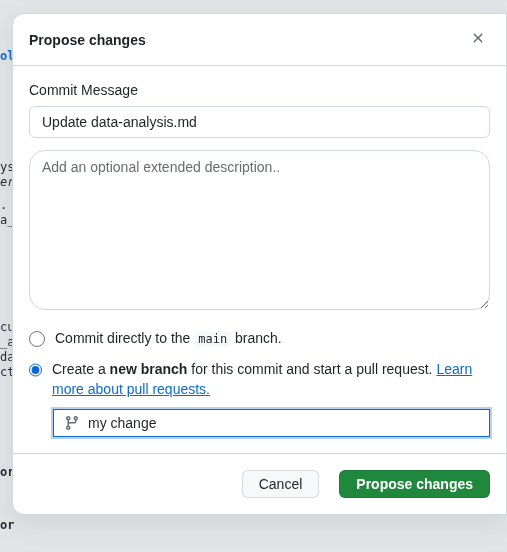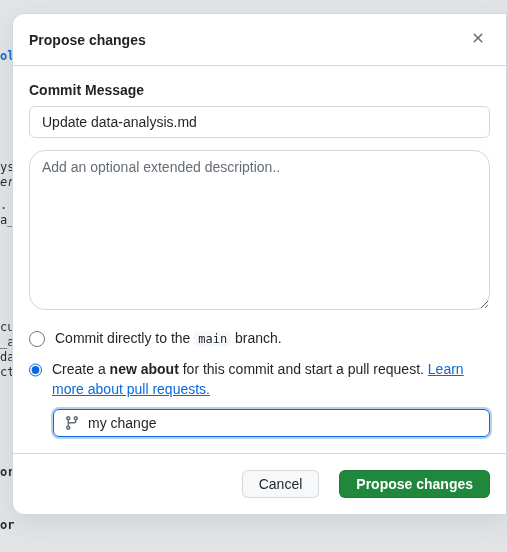--- a/index.html
+++ b/index.html
@@ -53,21 +53,21 @@
       padding: 4px;
       color: #656d76;
       font-size: 16px;
       line-height: 1;
     }
     .modal-body {
       padding: 16px;
     }
     .field-label {
       font-size: 14px;
-      font-weight: 700;
+      font-weight: 400;
       color: #1f2328;
       margin-bottom: 8px;
       display: block;
     }
     .text-input {
       width: 100%;
       padding: 5px 12px;
       font-size: 14px;
       line-height: 20px;
       border: 1px solid #d0d7de;
@@ -111,21 +111,21 @@
       background: #f6f8fa;
       padding: 1px 4px;
       border-radius: 4px;
     }
     .link { color: #0969da; text-decoration: underline; cursor: pointer; }
     .branch-input-wrap {
       display: flex;
       align-items: center;
       gap: 8px;
       border: 1px solid #0969da;
-      border-radius: 6px;
+      border-radius: 0;
       padding: 5px 10px;
       margin: 10px 0 0 24px;
       box-shadow: 0 0 0 2px rgba(9,105,218,0.3);
     }
     .branch-input-wrap svg { flex-shrink: 0; }
     .branch-input {
       border: none;
       outline: none;
       font-size: 14px;
       flex: 1;
@@ -186,21 +186,21 @@
     <label class="radio-row">
       <input type="radio" name="commit-choice" style="">
       <span class="radio-text">
         <span>Commit directly to the </span><code class="branchname">main</code><span> branch.</span>
       </span>
     </label>
 
     <label class="radio-row">
       <input type="radio" name="commit-choice" checked="" style="">
       <span class="radio-text">
-        <span>Create a </span><strong>new about</strong><span> for this commit and start a pull request. </span><a class="link">Learn more about pull requests.</a>
+        <span>Create a </span><strong>new branch</strong><span> for this commit and start a pull request. </span><a class="link">Learn more about pull requests.</a>
       </span>
     </label>
 
     <div class="branch-input-wrap">
       <svg width="16" height="16" viewBox="0 0 16 16" fill="#656d76">
           <path d="M9.5 3.25a2.25 2.25 0 1 1 3 2.122V6A2.5 2.5 0 0 1 10 8.5H6a1 1 0 0 0-1 1v1.128a2.251 2.251 0 1 1-1.5 0V5.372a2.25 2.25 0 1 1 1.5 0v1.836A2.493 2.493 0 0 1 6 7h4a1 1 0 0 0 1-1v-.628A2.25 2.25 0 0 1 9.5 3.25Zm-6 0a.75.75 0 1 0 1.5 0 .75.75 0 0 0-1.5 0Zm8.25-.75a.75.75 0 1 0 0 1.5.75.75 0 0 0 0-1.5ZM4.25 12a.75.75 0 1 0 0 1.5.75.75 0 0 0 0-1.5Z"></path>
         </svg>
       <input type="text" class="branch-input" value="my change" style="">
     </div>
   </div>

